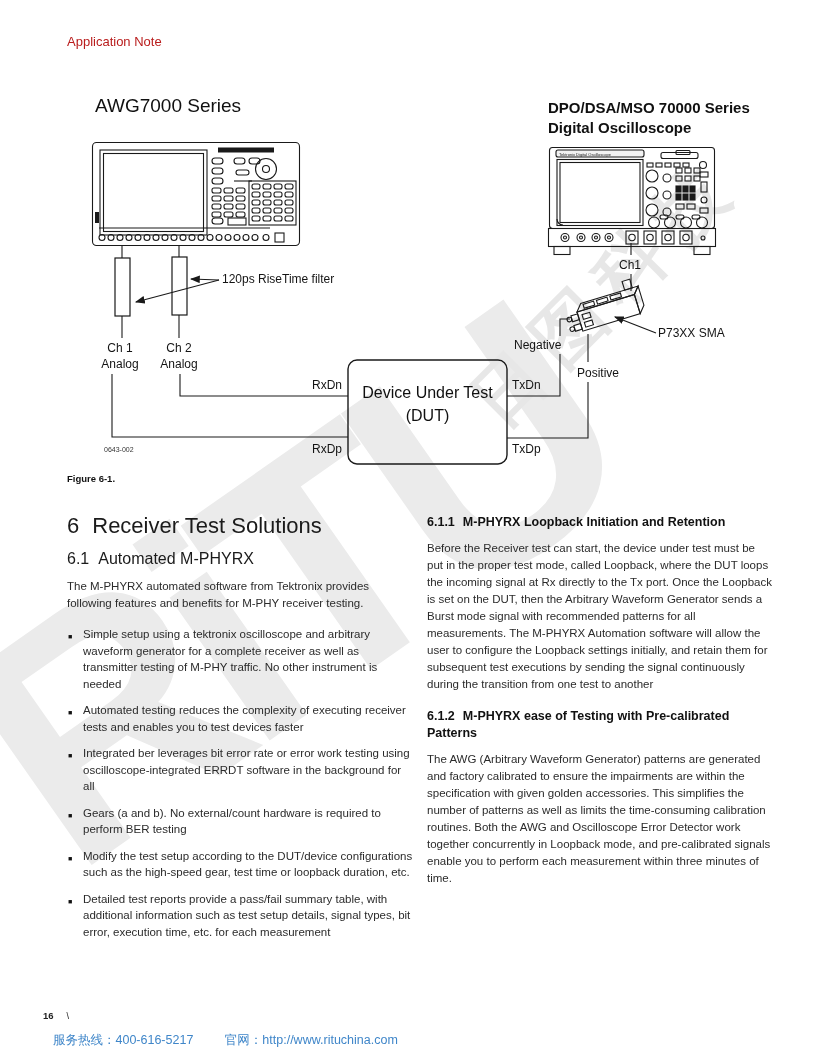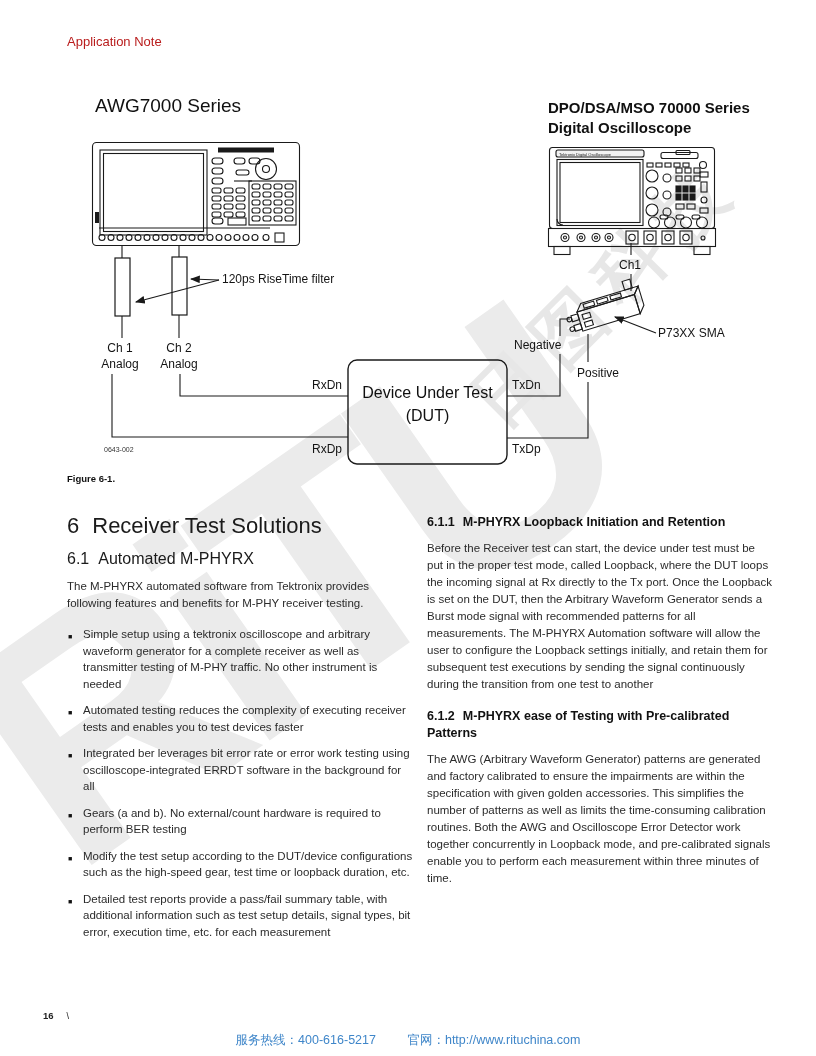--- a/index.html
+++ b/index.html
@@ -52,21 +52,21 @@
   .sec-h3 { font-size:12.5px; font-weight:bold; color:#111; margin:0 0 9px 0; line-height:17px; }
   .sec-h3 .num { margin-right:8px; }
   .body-p { font-size:11.5px; line-height:16.5px; color:#2b2b2b; margin:0 0 15px 0; }
   .col-right .body-p { line-height:17px; }
   ul.features { list-style:none; margin:11px 0 0 0; padding:0; }
   ul.features li { position:relative; padding-left:16px; margin:0 0 10px 0; font-size:11.5px; line-height:16.5px; color:#2b2b2b; }
   ul.features li::before { content:"■"; position:absolute; left:1px; top:3px; font-size:7px; color:#111; }
   
   .page-num { position:absolute; left:43px; top:1010px; z-index:2; font-size:9.5px; font-weight:bold; color:#222; }
   .page-num .mark { font-weight:normal; font-size:9px; margin-left:13px; }
-  .bottom-bar { position:absolute; left:0; right:0; top:1032px; z-index:2; text-align:center; font-size:12.5px; color:#3f86c9; }
+  .bottom-bar { position:absolute; left:0; right:0; top:1032px; z-index:2; font-size:12.5px; color:#3f86c9;padding-left:39px; }
   .bottom-bar .seg { margin:0 14px; }
   .bottom-bar a { color:#3f86c9; text-decoration:none; }
 </style>
 </head>
 <body>
 
 <div class="page">
 
   <div class="wm-logo">RiTU</div>
   <div class="wm-cn">日图科技</div>

